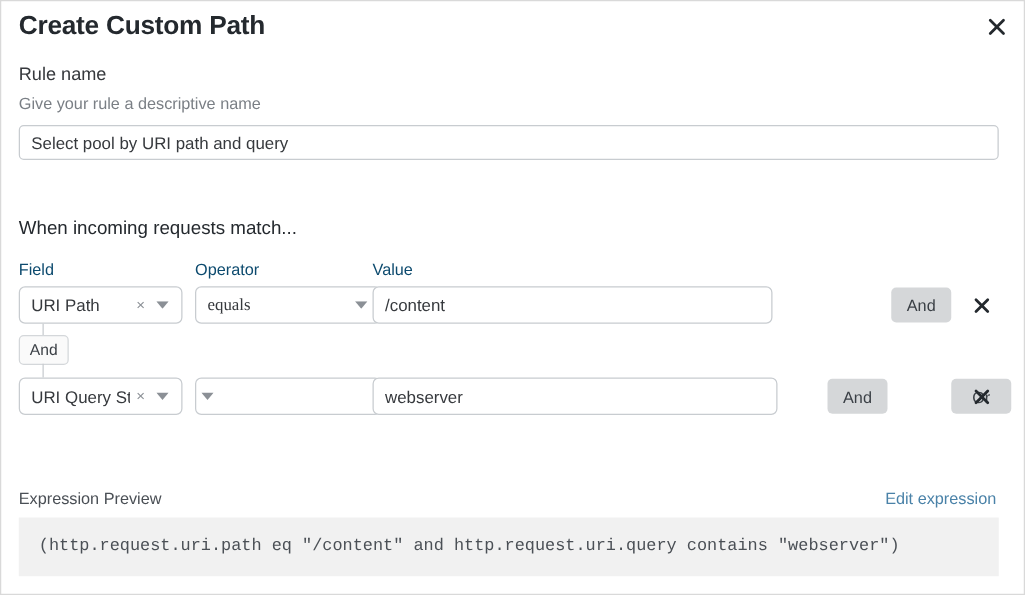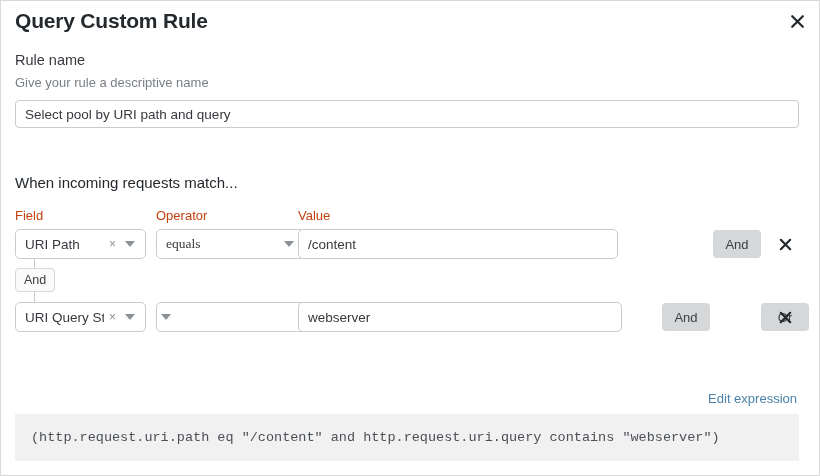--- a/index.html
+++ b/index.html
@@ -83,21 +83,21 @@
     top: 173px;
     font-size: 15px;
     font-weight: normal;
     color: #24292e;
   }
 
   .col-label {
     position: absolute;
     top: 207px;
     font-size: 13px;
-    color: #c2410c;
+    color: #0c4a6e;
   }
   .col-label.field { left: 14px; }
   .col-label.operator { left: 155px; }
   .col-label.value { left: 297px; }
 
   .row { position: absolute; left: 0; width: 820px; }
   .row1 { top: 228px; }
   .row2 { top: 301px; }
 
   .select {
@@ -251,21 +251,21 @@
     color: #4b5056;
     padding-left: 16px;
     white-space: nowrap;
   }
 </style>
 </head>
 <body>
 
 <div class="modal">
 
-  <div class="title">Query Custom Rule</div>
+  <div class="title">Create Custom Path</div>
 
   <div class="close-btn">
     <svg width="15" height="15" viewBox="0 0 15 15" aria-hidden="true">
       <path d="M2.2 2.2 L12.8 12.8 M12.8 2.2 L2.2 12.8" stroke="#24292e" stroke-width="2.2" stroke-linecap="round"></path>
     </svg>
   </div>
 
   <div class="rule-name-label">Rule name</div>
   <div class="rule-name-help">Give your rule a descriptive name</div>
   <input class="rule-name-input" type="text" value="Select pool by URI path and query" style="">
@@ -335,19 +335,20 @@
     <button class="logic-btn and2">And</button>
     <button class="logic-btn or2">Or</button>
 
     <div class="del-btn d2">
       <svg width="13" height="13" viewBox="0 0 13 13" aria-hidden="true">
         <path d="M1.8 1.8 L11.2 11.2 M11.2 1.8 L1.8 11.2" stroke="#24292e" stroke-width="2.2" stroke-linecap="round"></path>
       </svg>
     </div>
   </div>
 
+  <div class="expr-label">Expression Preview</div>
   <a class="edit-expr">Edit expression</a>
 
   <div class="expr-box">
     <span class="expr-code">(http.request.uri.path eq "/content" and http.request.uri.query contains "webserver")</span>
   </div>
 
 </div>
 
 </body></html>

